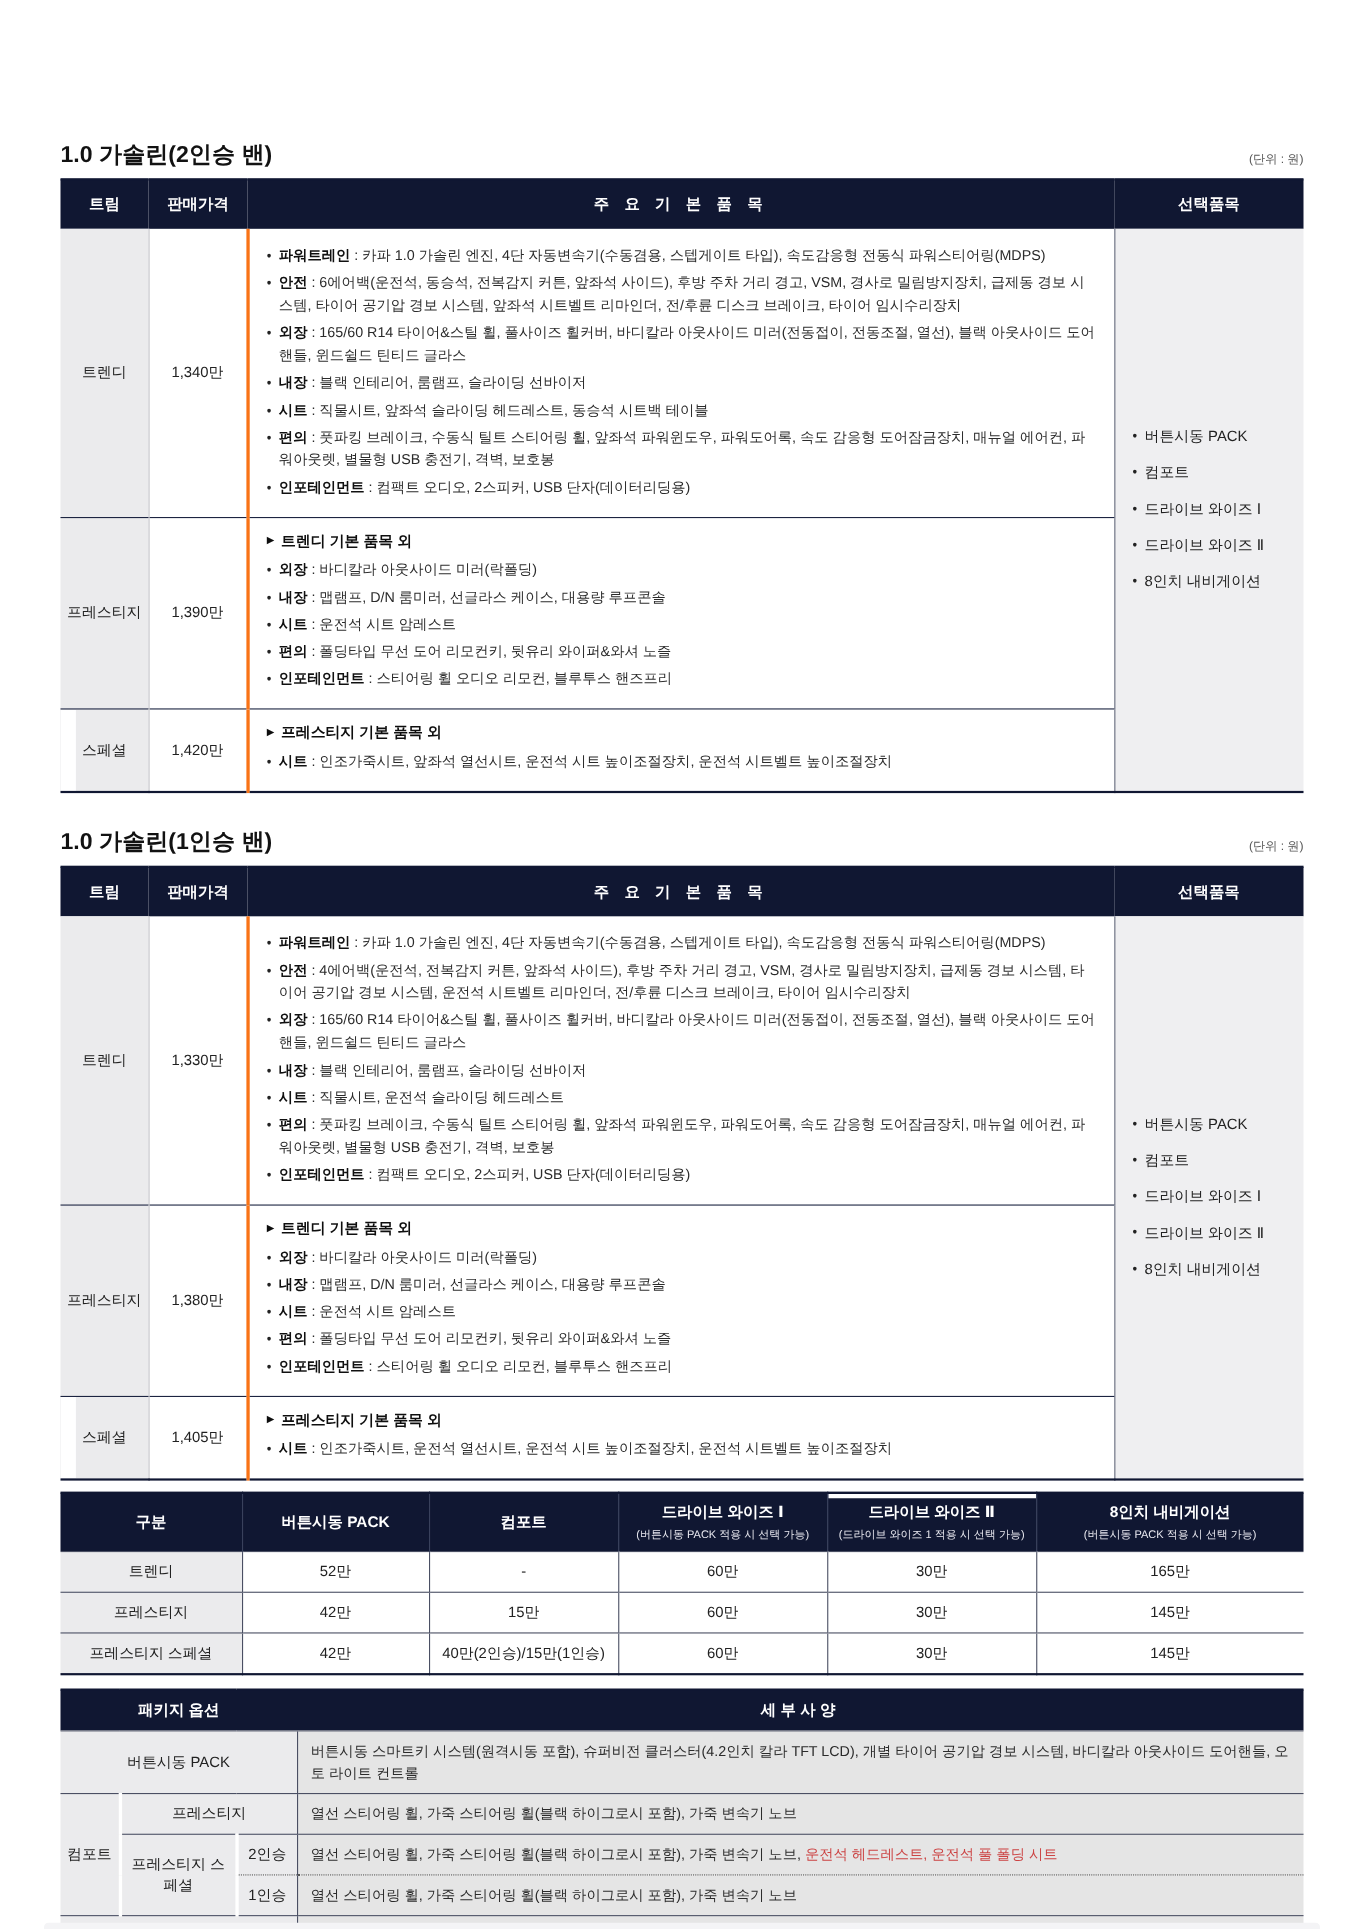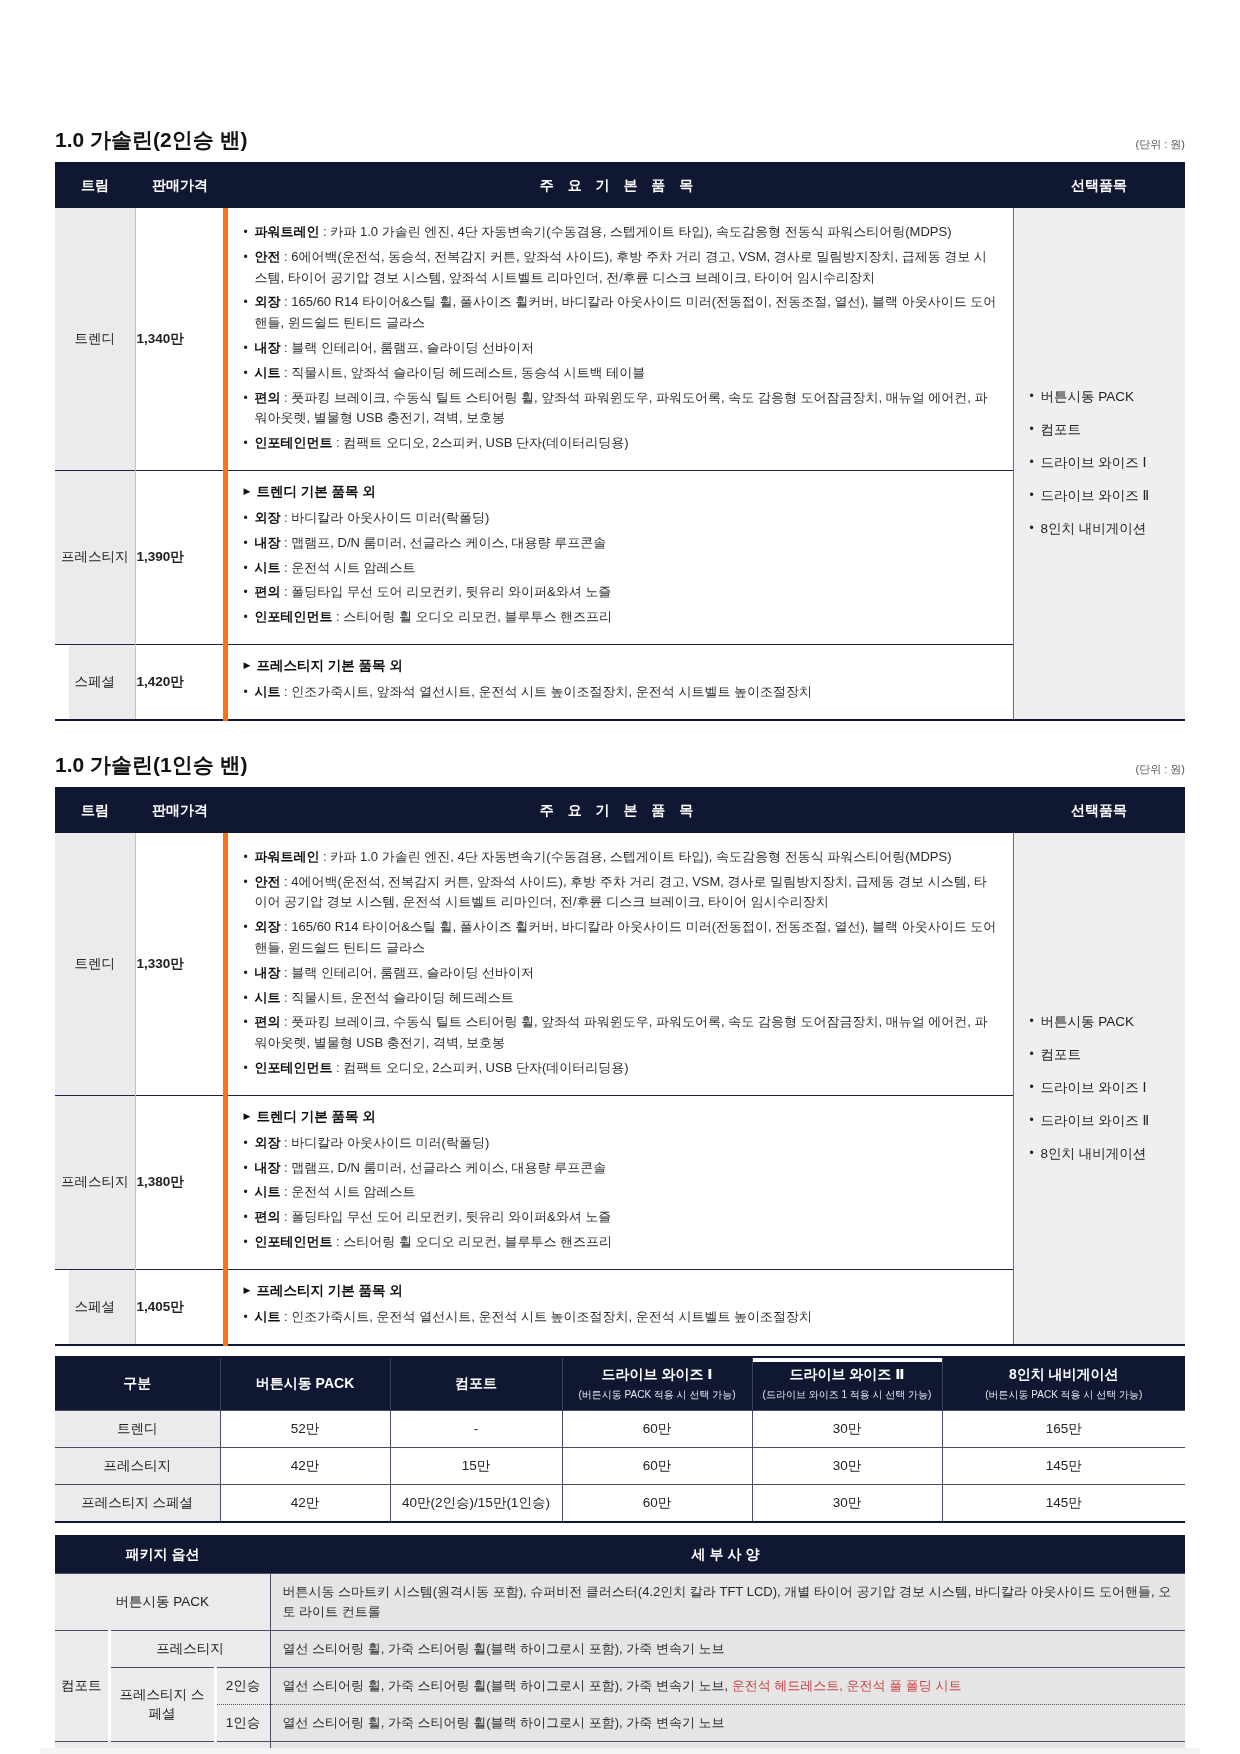--- a/index.html
+++ b/index.html
@@ -18,21 +18,21 @@
 
   table { border-collapse:collapse; width:100%; }
 
   
   table.main { border-top:2px solid var(--navy); border-bottom:2px solid var(--navy);padding-left:35px; }
   table.main th { background:var(--navy); color:#fff; font-size:14px; font-weight:bold; padding:13px 4px; }
   table.main th.th-feat { letter-spacing:5px; }
   .c-trim { width:80px; } .c-price { width:90px; } .c-opt { width:172px; }
   td.trim { background:var(--gray); text-align:center; font-size:13.5px; color:#222; border-right:1px solid #c2c2c7; }
   td.trim.inset { box-shadow: inset 14px 0 0 #fff; }
-  td.price { text-align:left; font-size:13.5px; border-right:5px solid #f97316;font-weight:bold; }
+  td.price { text-align:center; font-size:13.5px; border-right:3px solid #f97316; }
   td.features { padding:10px 16px 12px 16px; border-right:1px solid #666b7e; vertical-align:middle; }
   td.opts { background:#efeff1; padding:10px 6px 10px 16px; vertical-align:middle; }
   tr.trim-row + tr.trim-row > td { border-top:1.5px solid #1c2441; }
 
   .feat { position:relative; padding-left:11px; margin:4px 0; font-size:13px; line-height:1.6; color:#2b2b2b; }
   .feat::before { content:"•"; position:absolute; left:0; top:1px; font-size:12px; color:#222; }
   .feat-label { font-weight:bold; color:#101010; }
   .base-note { font-weight:bold; font-size:13.5px; color:#0e0e0e; margin:2px 0 7px 0; }
   .tri { font-size:9px; margin-right:6px; vertical-align:2px; }
   .opt-item { position:relative; padding-left:11px; margin:15px 0; font-size:13.5px; color:#222; }

